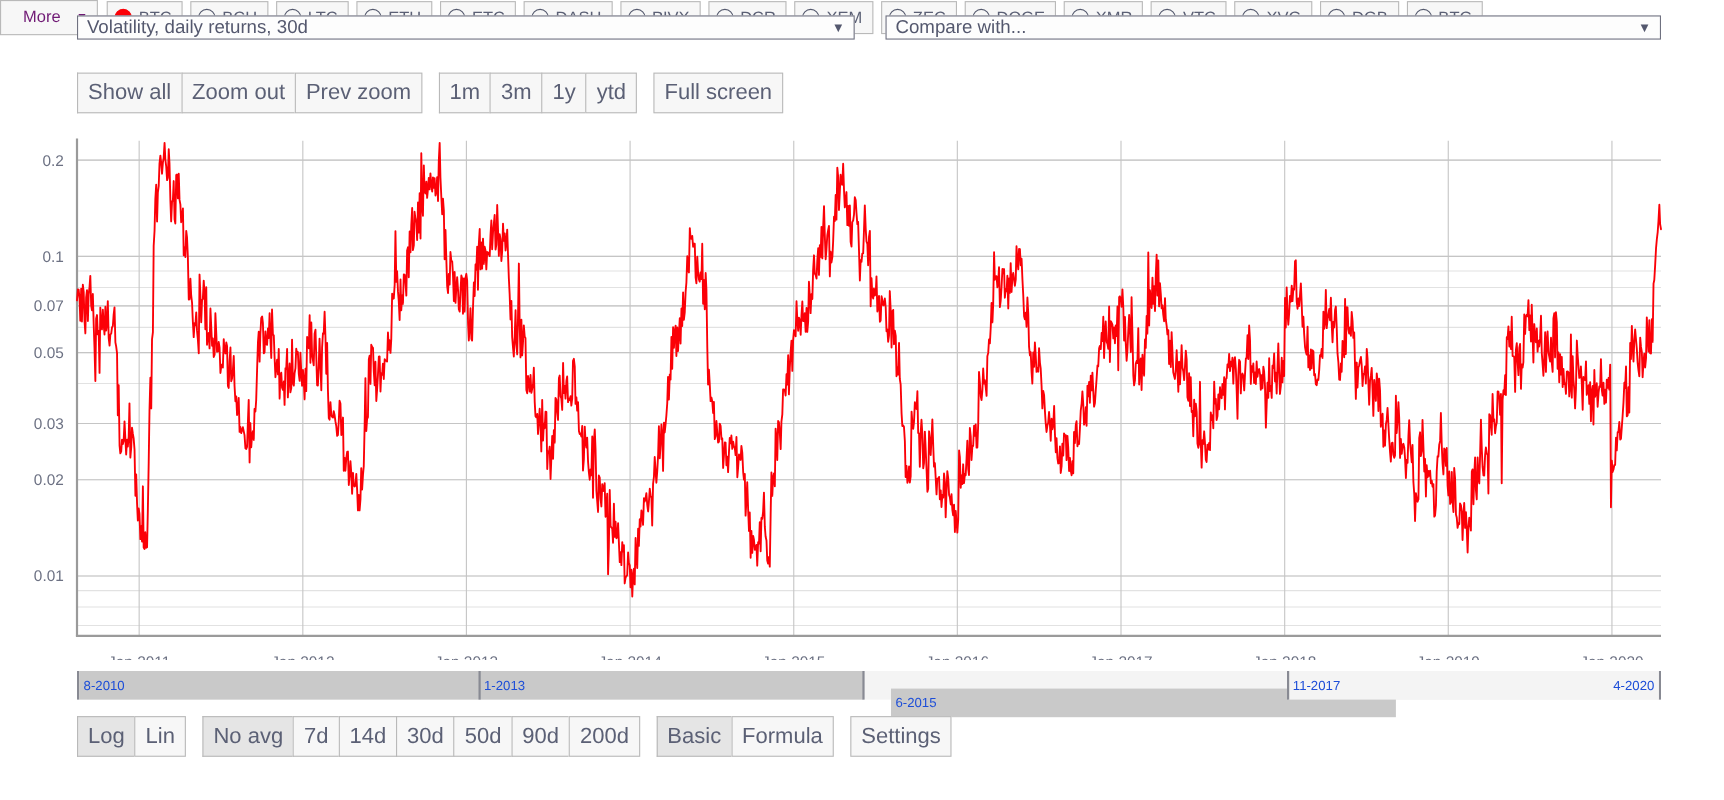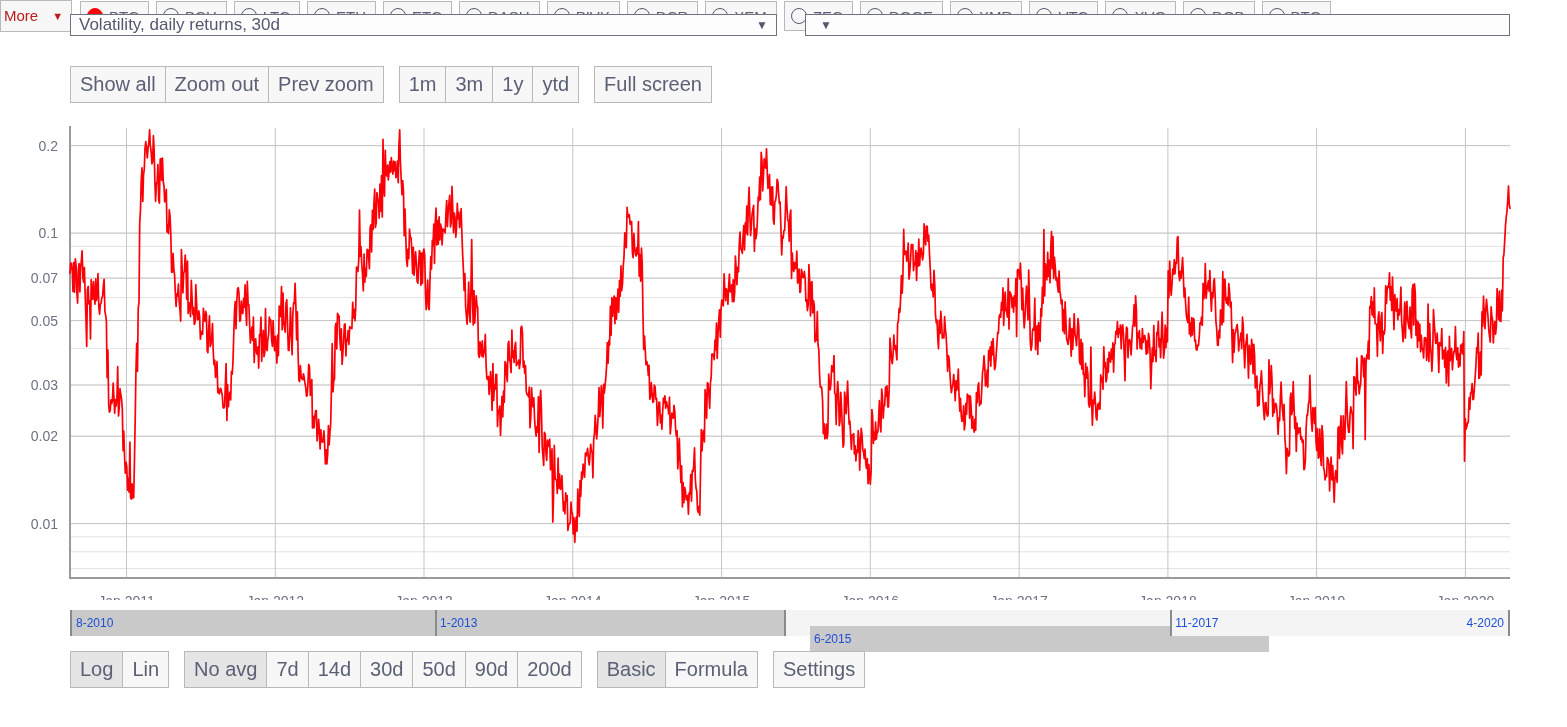--- a/index.html
+++ b/index.html
@@ -84,23 +84,23 @@
     position: absolute; top: 0; width: 2px; height: 26px;
     background: #888a93;
   }
 
   
   #toolbar-bottom { left: 70px; top: 651px; }
   #toolbar-coins { left: 68px; top: 692px; display: flex; align-items: center; }
 
   .more-btn {
     background: #f7f7f7; border: 1px solid #b9b9b9;
-    color: #b91c1c; font-size: 15px;
+    color: #701a75; font-size: 15px;
     display: flex; align-items: center;
-    padding: 6px 8px 7px 3px;
+    padding: 6px 8px 7px 20px;
     margin-right: 8px;
     cursor: pointer;
   }
   .more-btn .mtext { margin-right: 14px; }
   .more-btn .caret { font-size: 11px; }
 
   .coin {
     background: #f7f7f7; border: 1px solid #b9b9b9;
     display: flex; align-items: center;
     padding: 4px 9px 4px 6px;
@@ -121,20 +121,21 @@
 <body>
 
 <div class="page">
 
   <div class="select-row">
     <div class="sel" id="sel-metric">
       <span class="sel-label">Volatility, daily returns, 30d</span>
       <span class="caret">▼</span>
     </div>
     <div class="sel" id="sel-compare">
+      <span class="sel-label">Compare with...</span>
       <span class="caret">▼</span>
     </div>
   </div>
 
   <div class="btnrow" id="toolbar-top">
       <div class="group">
         <div class="btn">Show all</div>
         <div class="btn">Zoom out</div>
         <div class="btn">Prev zoom</div>
       </div>

